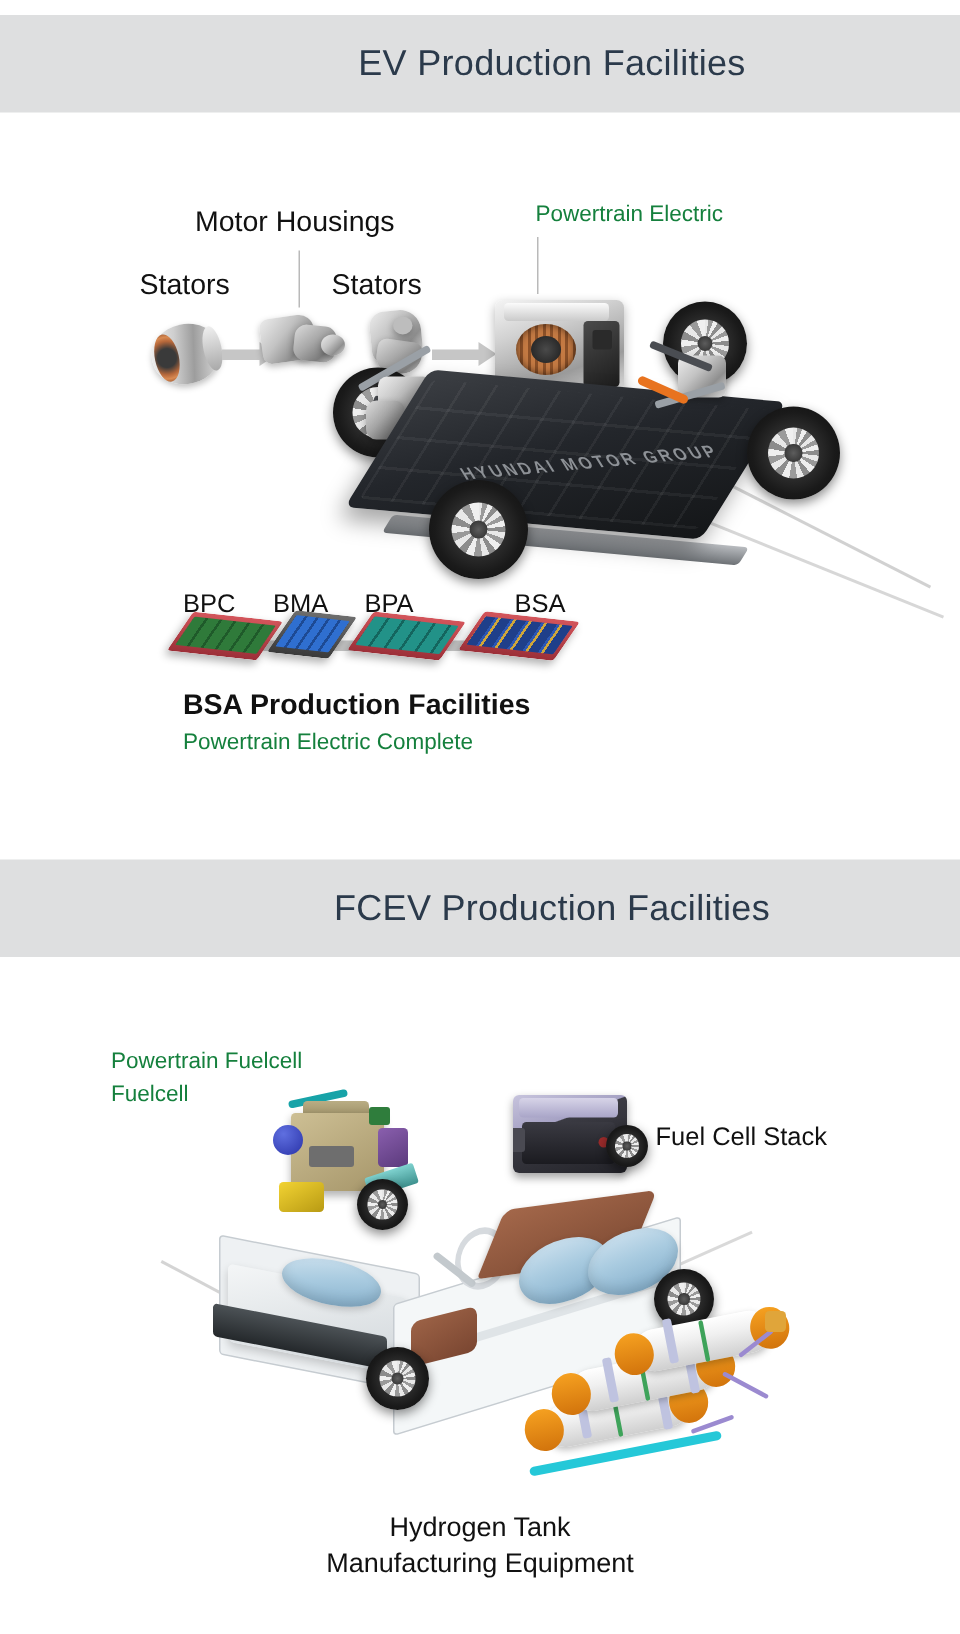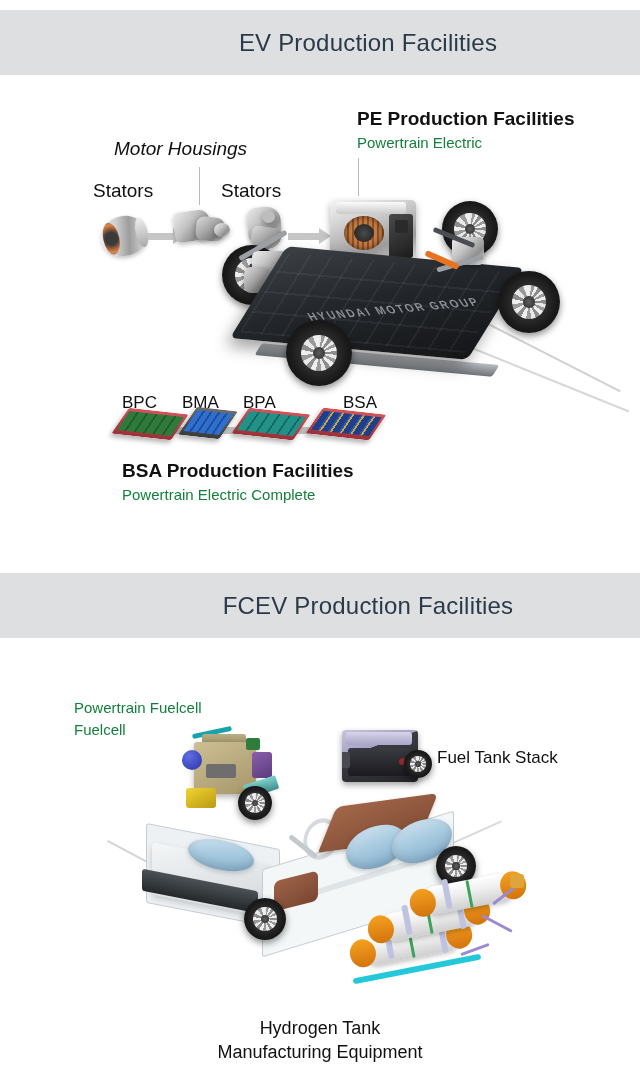--- a/index.html
+++ b/index.html
@@ -179,26 +179,25 @@
   <div class="band" id="band-ev">
     <div class="band-title">EV Production Facilities</div>
   </div>
 
   <div class="art" style="left:0;top:75px;width:640px;height:460px;">
 
     <div class="diag" style="left:398px;top:202px;width:250px;transform:rotate(27deg);opacity:.85;"></div>
     <div class="diag" style="left:430px;top:255px;width:215px;transform:rotate(22deg);opacity:.75;"></div>
 
     <div class="lbl lbl-plain" style="left:93px;top:105px;">Stators</div>
-    <div class="lbl lbl-plain" style="left:114px;top:63px;font-style:italic;">Motor Housings</div>
+    <div class="lbl lbl-plain" style="left:130px;top:63px;">Motor Housings</div>
     <div class="lbl lbl-plain" style="left:221px;top:105px;">Stators</div>
 
     <div class="leader vline" style="left:199px;top:92px;height:38px;"></div>
 
-    <div class="lbl title-bold" style="left:357px;top:33px;">PE Production Facilities</div>
     <div class="lbl sub-gray" style="left:357px;top:58px;">Powertrain Electric</div>
     <div class="leader vline" style="left:358px;top:83px;height:38px;"></div>
 
     <div class="art stator" style="left:101px;top:141px;"></div>
 
     <div class="arrow" style="left:148px;top:158px;width:26px;"></div>
 
     <div class="art metal" style="left:174px;top:136px;width:36px;height:30px;border-radius:6px 10px 8px 6px;transform:rotate(-8deg);"></div>
     <div class="art metal-d" style="left:196px;top:142px;width:28px;height:24px;border-radius:8px;transform:rotate(6deg);"></div>
     <div class="art metal" style="left:214px;top:148px;width:16px;height:14px;border-radius:50%;"></div>
@@ -286,21 +285,21 @@
   </div>
 
   <div class="band" id="band-fcev">
     <div class="band-title">FCEV Production Facilities</div>
   </div>
 
   <div class="art" style="left:0;top:608px;width:640px;height:481px;">
 
     <div class="lbl sub-gray" style="left:74px;top:90px;">Powertrain Fuelcell</div>
     <div class="lbl sub-gray" style="left:74px;top:112px;">Fuelcell</div>
-    <div class="lbl lbl-small" style="left:437px;top:140px;">Fuel Tank Stack</div>
+    <div class="lbl lbl-small" style="left:437px;top:140px;">Fuel Cell Stack</div>
 
     <div class="diag" style="left:108px;top:232px;width:190px;transform:rotate(28deg);opacity:.8;"></div>
     <div class="diag" style="left:300px;top:302px;width:220px;transform:rotate(-24deg);opacity:.7;"></div>
 
     <div class="art pfc" style="left:176px;top:120px;">
       <div class="hose"></div>
       <div class="body2"></div>
       <div class="body"></div>
       <div class="win"></div>
       <div class="blue"></div>
@@ -370,17 +369,17 @@
       <div class="htank" style="left:82px;top:-8px;width:92px;"></div>
       <div class="hband" style="left:104px;top:-9px;"></div>
       <div class="hgreen" style="left:128px;top:-8px;"></div>
 
       <div class="hwire" style="left:150px;top:6px;width:28px;height:3px;transform:rotate(-38deg);"></div>
       <div class="hwire" style="left:140px;top:34px;width:34px;height:3px;transform:rotate(28deg);"></div>
       <div class="hwire" style="left:120px;top:60px;width:30px;height:3px;transform:rotate(-20deg);"></div>
       <div class="art" style="left:170px;top:-14px;width:14px;height:14px;border-radius:3px;background:#e0a53a;"></div>
     </div>
 
-    <div class="lbl center-lbl" style="left:320px;top:398px;transform:translateX(-50%);white-space:pre-line;margin-top:10px;">Hydrogen Tank
+    <div class="lbl center-lbl" style="left:320px;top:398px;transform:translateX(-50%);white-space:pre-line;">Hydrogen Tank
 Manufacturing Equipment</div>
   </div>
 
 </div>
 
 </body></html>

